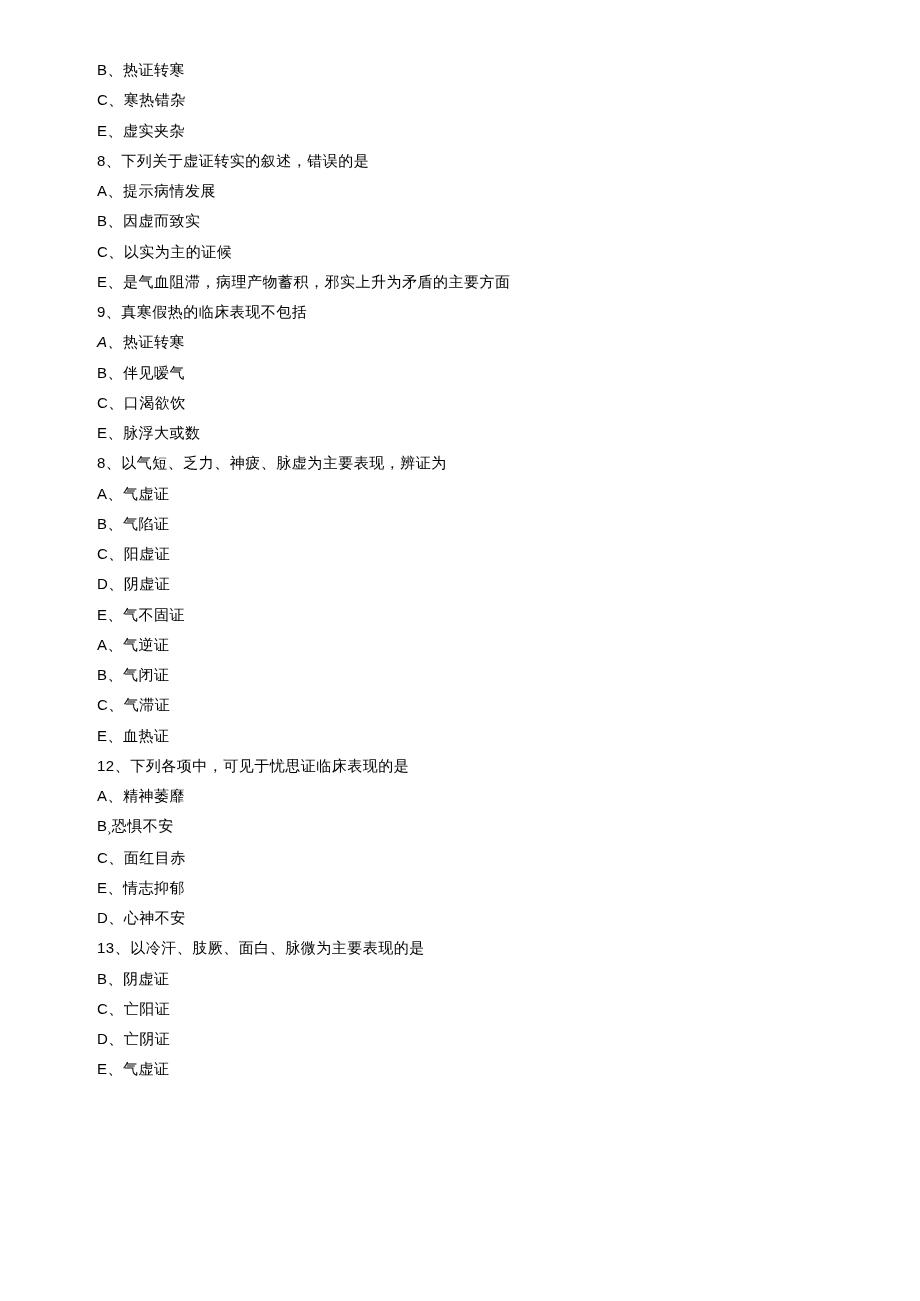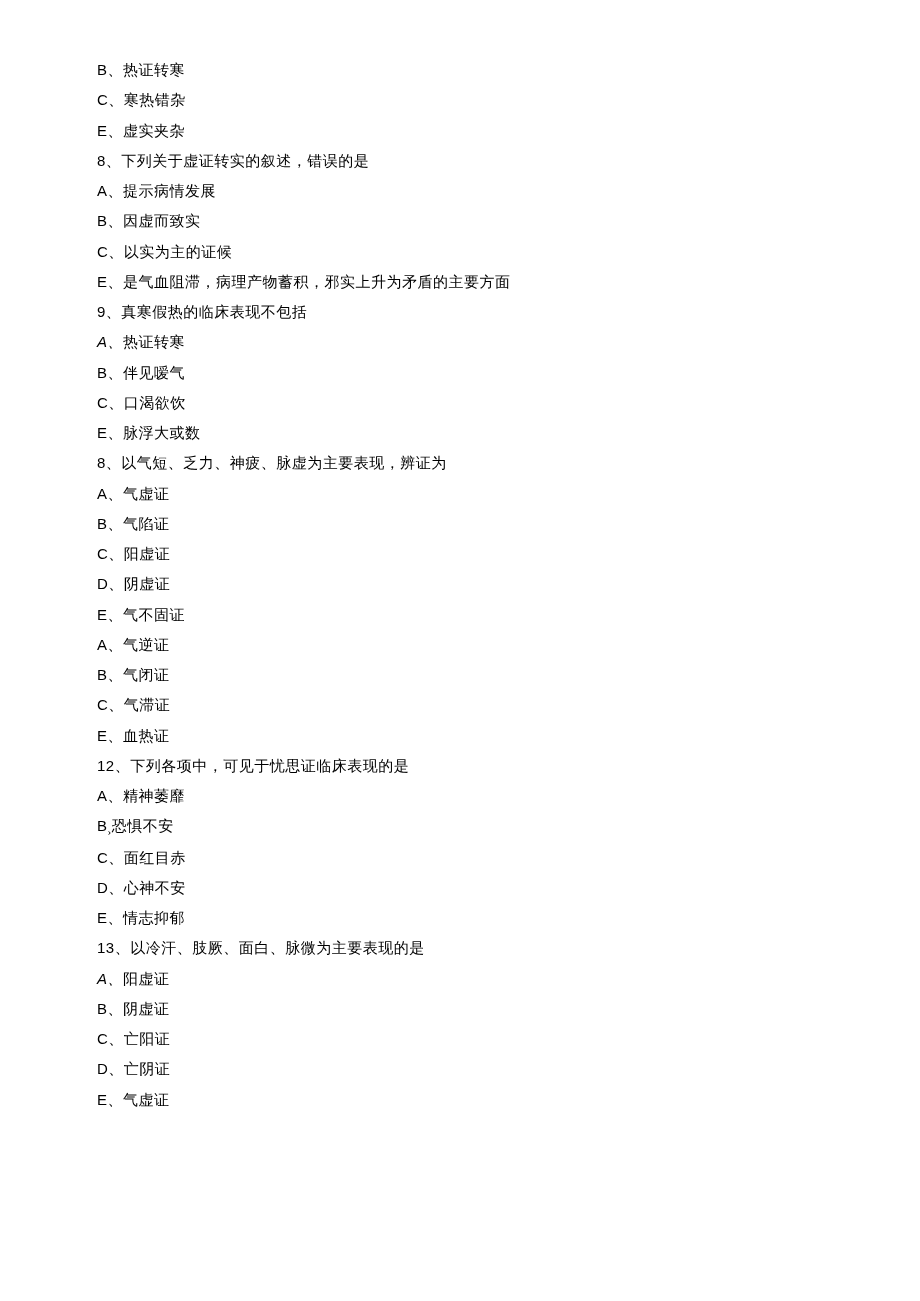--- a/index.html
+++ b/index.html
@@ -58,21 +58,20 @@
     <span class="line"><span class="latin">D、</span><span>阴虚证</span></span>
     <span class="line"><span class="latin">E、</span><span>气不固证</span></span>
     <span class="line"><span class="latin">A、</span><span>气逆证</span></span>
     <span class="line"><span class="latin">B、</span><span>气闭证</span></span>
     <span class="line"><span class="latin">C、</span><span>气滞证</span></span>
     <span class="line"><span class="latin">E、</span><span>血热证</span></span>
     <span class="line"><span class="latin">12、</span><span>下列各项中，可见于忧思证临床表现的是</span></span>
     <span class="line"><span class="latin">A、</span><span>精神萎靡</span></span>
     <span class="line"><span class="latin">B</span><span class="sub">›</span><span>恐惧不安</span></span>
     <span class="line"><span class="latin">C、</span><span>面红目赤</span></span>
+    <span class="line"><span class="latin">E、</span><span>情志抑郁</span></span>
     <span class="line"><span class="latin">D、</span><span>心神不安</span></span>
-    <span class="line"><span class="latin">E、</span><span>情志抑郁</span></span>
     <span class="line"><span class="latin">13、</span><span>以冷汗、肢厥、面白、脉微为主要表现的是</span></span>
-    <span class="line"><span class="latin italic">A、</span><span>阳虚证</span></span>
     <span class="line"><span class="latin">B、</span><span>阴虚证</span></span>
     <span class="line"><span class="latin">C、</span><span>亡阳证</span></span>
     <span class="line"><span class="latin">D、</span><span>亡阴证</span></span>
     <span class="line"><span class="latin">E、</span><span>气虚证</span></span>
   </div>
 
 </body></html>

